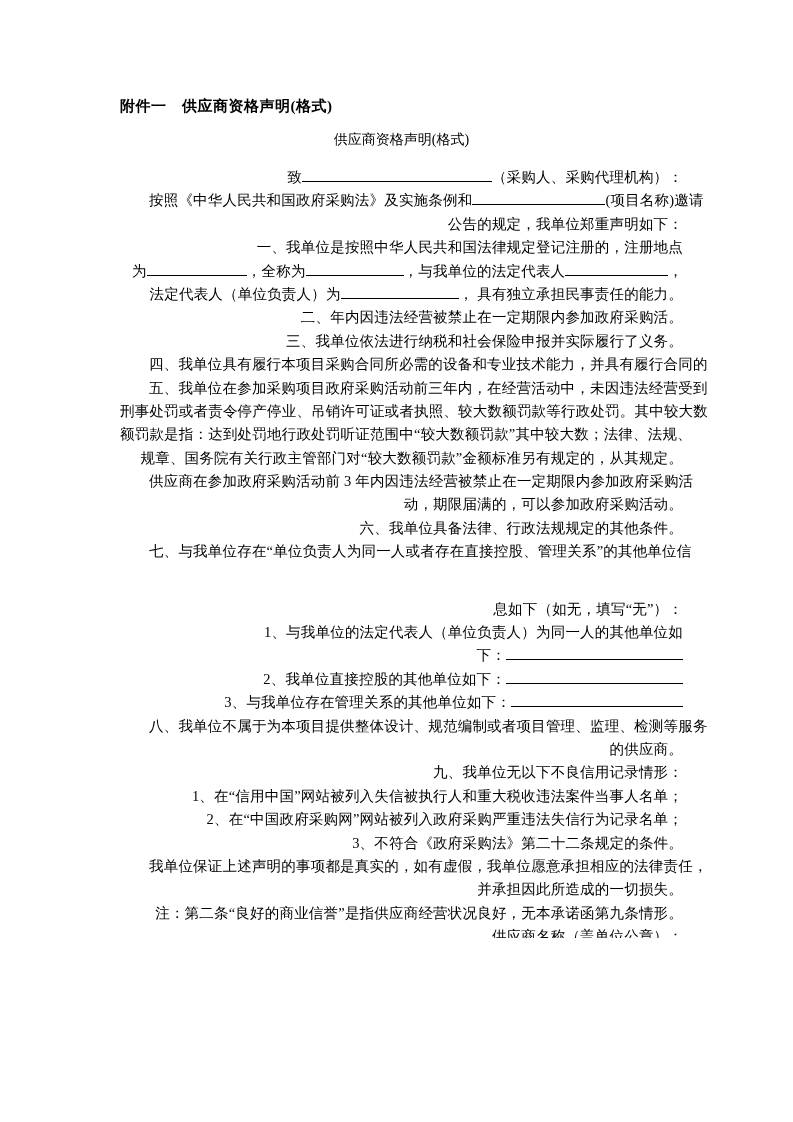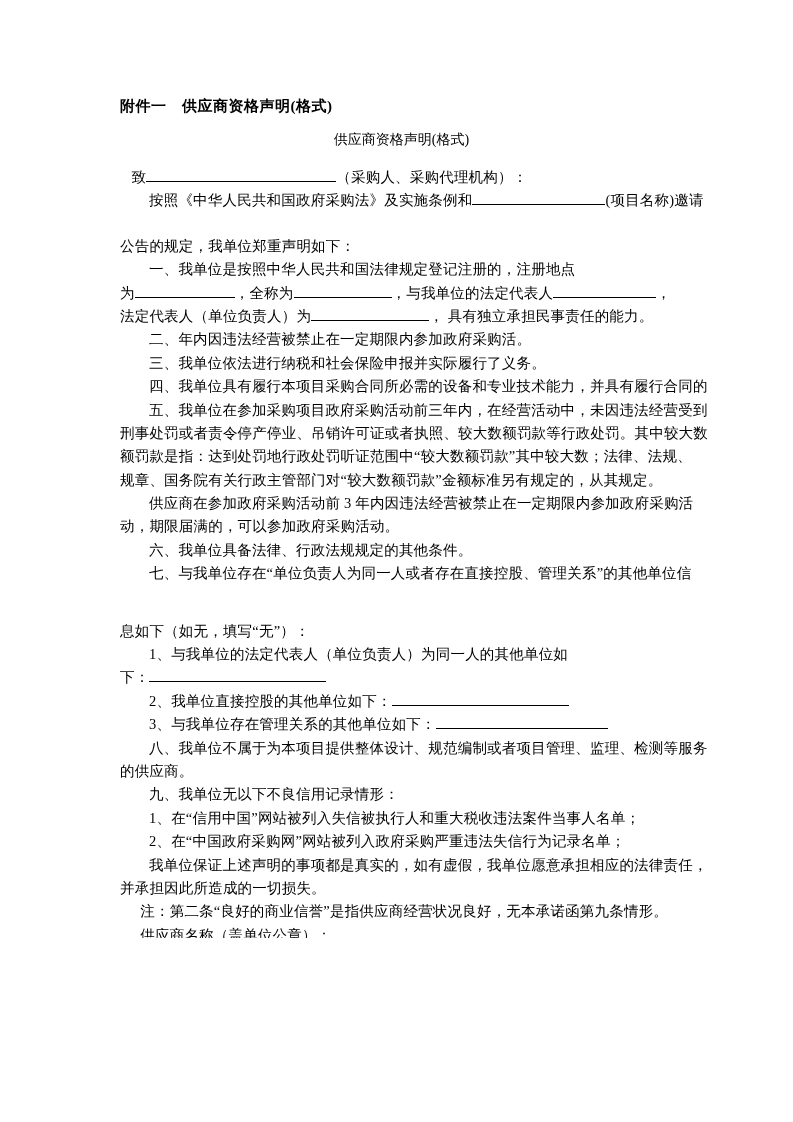--- a/index.html
+++ b/index.html
@@ -31,41 +31,42 @@
     font-size: 14px;
     line-height: 32px;
     text-align: center;
     margin: 6px 0 10px 0;
     white-space: nowrap;
   }
   .doc-lines .line {
     height: 23.4px;
     line-height: 23.4px;
     white-space: nowrap;
+    text-align: right;
   }
   .doc-lines .line span.text-run {
     letter-spacing: 0.2px;
   }
   .blank {
     display: inline-block;
     height: 13px;
     border-bottom: 1px solid #000000;
     vertical-align: baseline;
   }
 </style>
 </head>
 <body>
 
 <div class="page">
   <div class="attachment-heading">附件一　供应商资格声明(格式)</div>
   <div class="doc-title">供应商资格声明(格式)</div>
   <div class="doc-lines">
       <div class="line" style="padding-left: 0.8em;"><span class="text-run">致</span><span class="blank" style="width: 190px;"></span><span class="text-run">（采购人、采购代理机构）：</span></div>
       <div class="line" style="padding-left: 2em;"><span class="text-run">按照《中华人民共和国政府采购法》及实施条例和</span><span class="blank" style="width: 133px;"></span><span class="text-run">(项目名称)邀请</span></div>
-      <div class="line" style="padding-left: 0em; margin-top: 22px;"><span class="text-run">公告的规定，我单位郑重声明如下：</span></div>
+      <div class="line" style="padding-left: 0em;"><span class="text-run">公告的规定，我单位郑重声明如下：</span></div>
       <div class="line" style="padding-left: 2em;"><span class="text-run">一、我单位是按照中华人民共和国法律规定登记注册的，注册地点</span></div>
       <div class="line" style="padding-left: 0em;"><span class="text-run">为</span><span class="blank" style="width: 100px;"></span><span class="text-run">，全称为</span><span class="blank" style="width: 98px;"></span><span class="text-run">，与我单位的法定代表人</span><span class="blank" style="width: 103px;"></span><span class="text-run">，</span></div>
       <div class="line" style="padding-left: 0em;"><span class="text-run">法定代表人（单位负责人）为</span><span class="blank" style="width: 118px;"></span><span class="text-run">， 具有独立承担民事责任的能力。</span></div>
       <div class="line" style="padding-left: 2em;"><span class="text-run">二、年内因违法经营被禁止在一定期限内参加政府采购活。</span></div>
       <div class="line" style="padding-left: 2em;"><span class="text-run">三、我单位依法进行纳税和社会保险申报并实际履行了义务。</span></div>
       <div class="line" style="padding-left: 2em;"><span class="text-run">四、我单位具有履行本项目采购合同所必需的设备和专业技术能力，并具有履行合同的</span></div>
       <div class="line" style="padding-left: 2em;"><span class="text-run">五、我单位在参加采购项目政府采购活动前三年内，在经营活动中，未因违法经营受到</span></div>
       <div class="line" style="padding-left: 0em;"><span class="text-run">刑事处罚或者责令停产停业、吊销许可证或者执照、较大数额罚款等行政处罚。其中较大数</span></div>
       <div class="line" style="padding-left: 0em;"><span class="text-run">额罚款是指：达到处罚地行政处罚听证范围中“较大数额罚款”其中较大数；法律、法规、</span></div>
       <div class="line" style="padding-left: 0em;"><span class="text-run">规章、国务院有关行政主管部门对“较大数额罚款”金额标准另有规定的，从其规定。</span></div>
@@ -76,20 +77,21 @@
       <div class="line" style="padding-left: 0em; margin-top: 34px;"><span class="text-run">息如下（如无，填写“无”）：</span></div>
       <div class="line" style="padding-left: 2em;"><span class="text-run">1、与我单位的法定代表人（单位负责人）为同一人的其他单位如</span></div>
       <div class="line" style="padding-left: 0em;"><span class="text-run">下：</span><span class="blank" style="width: 177px;"></span></div>
       <div class="line" style="padding-left: 2em;"><span class="text-run">2、我单位直接控股的其他单位如下：</span><span class="blank" style="width: 177px;"></span></div>
       <div class="line" style="padding-left: 2em;"><span class="text-run">3、与我单位存在管理关系的其他单位如下：</span><span class="blank" style="width: 172px;"></span></div>
       <div class="line" style="padding-left: 2em;"><span class="text-run">八、我单位不属于为本项目提供整体设计、规范编制或者项目管理、监理、检测等服务</span></div>
       <div class="line" style="padding-left: 0em;"><span class="text-run">的供应商。</span></div>
       <div class="line" style="padding-left: 2em;"><span class="text-run">九、我单位无以下不良信用记录情形：</span></div>
       <div class="line" style="padding-left: 2em;"><span class="text-run">1、在“信用中国”网站被列入失信被执行人和重大税收违法案件当事人名单；</span></div>
       <div class="line" style="padding-left: 2em;"><span class="text-run">2、在“中国政府采购网”网站被列入政府采购严重违法失信行为记录名单；</span></div>
+      <div class="line" style="padding-left: 2em;"><span class="text-run">3、不符合《政府采购法》第二十二条规定的条件。</span></div>
       <div class="line" style="padding-left: 2em;"><span class="text-run">我单位保证上述声明的事项都是真实的，如有虚假，我单位愿意承担相应的法律责任，</span></div>
       <div class="line" style="padding-left: 0em;"><span class="text-run">并承担因此所造成的一切损失。</span></div>
       <div class="line" style="padding-left: 1.4em;"><span class="text-run">注：第二条“良好的商业信誉”是指供应商经营状况良好，无本承诺函第九条情形。</span></div>
       <div class="line" style="padding-left: 1.4em;"><span class="text-run">供应商名称（盖单位公章）：</span></div>
       <div class="line" style="padding-left: 1.4em;"><span class="text-run">法定代表人（单位负责人）或委托代理人：</span><span class="blank" style="width: 90px;"></span><span class="text-run">（签字或印章）</span></div>
       <div class="line" style="padding-left: 1.4em;"><span class="text-run">日期：</span><span class="blank" style="width: 85px;"></span><span class="text-run">年</span><span class="blank" style="width: 85px;"></span><span class="text-run">月</span><span class="blank" style="width: 85px;"></span><span class="text-run">日</span></div>
     </div>
 </div>
 
 </body></html>

